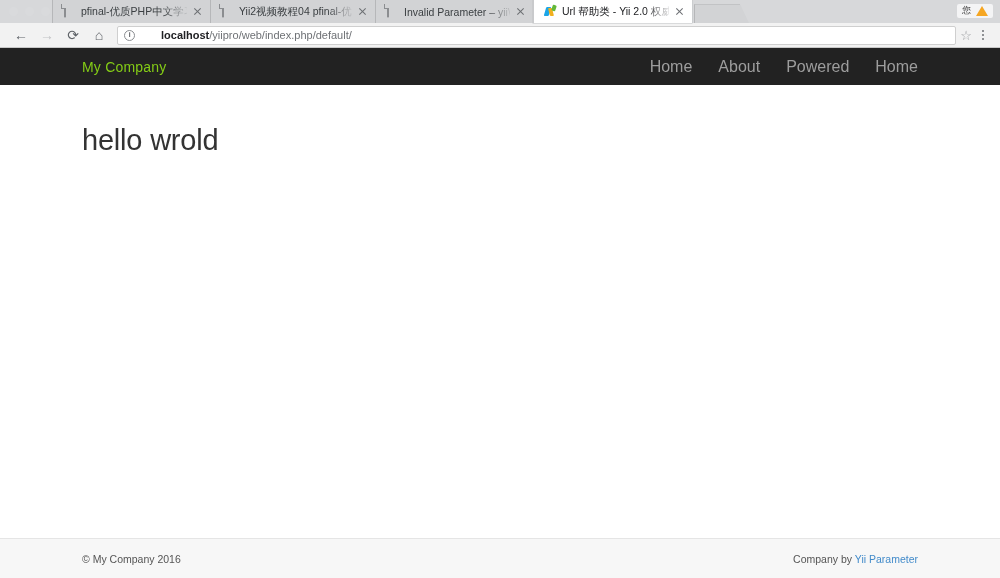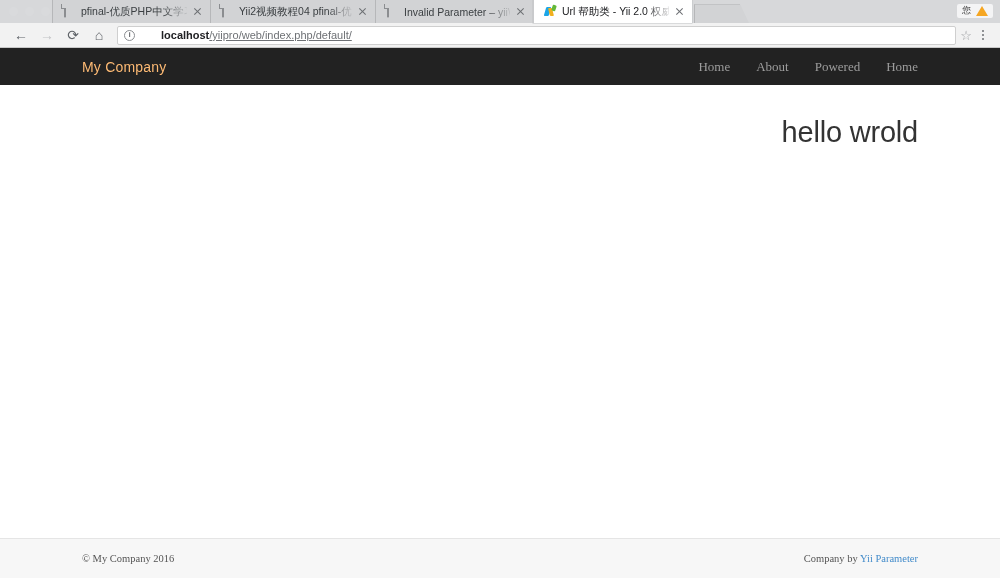--- a/index.html
+++ b/index.html
@@ -176,21 +176,21 @@
   .ico-info {
     width: 11px; height: 11px; border-radius: 50%;
     border: 1px solid #8a8d91;
     color: #6b6e72; font-size: 8px;
     display: flex; align-items: center; justify-content: center;
     line-height: 1; flex: 0 0 11px;
     font-weight: bold;
   }
   .url { white-space: nowrap; overflow: hidden; }
   .url-host { color: #202124; font-weight: bold; margin-left: 20px; }
-  .url-path { color: #6e7175; text-decoration: underline; }
+  .url-path { color: #6e7175; }
   .ico-star {
     font-size: 13px; color: #9c9ea1; line-height: 1;
     margin-left: 4px; flex: 0 0 auto;
   }
   .ico-menu {
     width: 18px; height: 24px;
     display: flex; flex-direction: column; align-items: center; justify-content: center;
     gap: 2px; margin-left: 2px;
   }
   .ico-menu span { width: 2px; height: 2px; border-radius: 50%; background: #6e7175; display: block; }
@@ -216,45 +216,43 @@
   .navbar-inner {
     width: 100%;
     max-width: 880px;
     margin: 0 auto;
     display: flex;
     align-items: center;
     padding: 0 22px;
   }
   .brand {
     font-size: 14px;
-    color: #fdba74;
+    color: #84cc16;
     letter-spacing: 0.2px;
   }
   .nav-links {
     margin-left: auto;
     display: flex;
     align-items: center;
     gap: 0px;
   }
   .nav-link {
-    font-size: 13px;
+    font-size: 16px;
     color: #9d9d9d;
     padding: 0 13px;
     text-decoration: none;
-    font-family: Liberation Serif, serif;
   }
   .nav-link:last-child { padding-right: 0; }
 
   .content {
     flex: 1 1 auto;
     width: 100%;
     max-width: 880px;
-    margin: 4px auto;
+    margin: 12px auto;
     padding: 26px 22px 0 22px;
-    text-align: right;
   }
   .page-heading {
     font-size: 29px;
     font-weight: normal;
     color: #333333;
     letter-spacing: -0.2px;
     line-height: 1.2;
   }
 
   .site-footer {
@@ -267,21 +265,20 @@
   }
   .footer-inner {
     width: 100%;
     max-width: 880px;
     margin: 18px auto;
     padding: 0 22px;
     display: flex;
     align-items: center;
     font-size: 10.5px;
     color: #555555;
-    font-family: Liberation Serif, serif;
   }
   .footer-right { margin-left: auto; }
   .footer-link { color: #428bca; text-decoration: none; }
 </style>
 </head>
 <body>
 
 <div class="browser">
 
   <div class="tabstrip">

